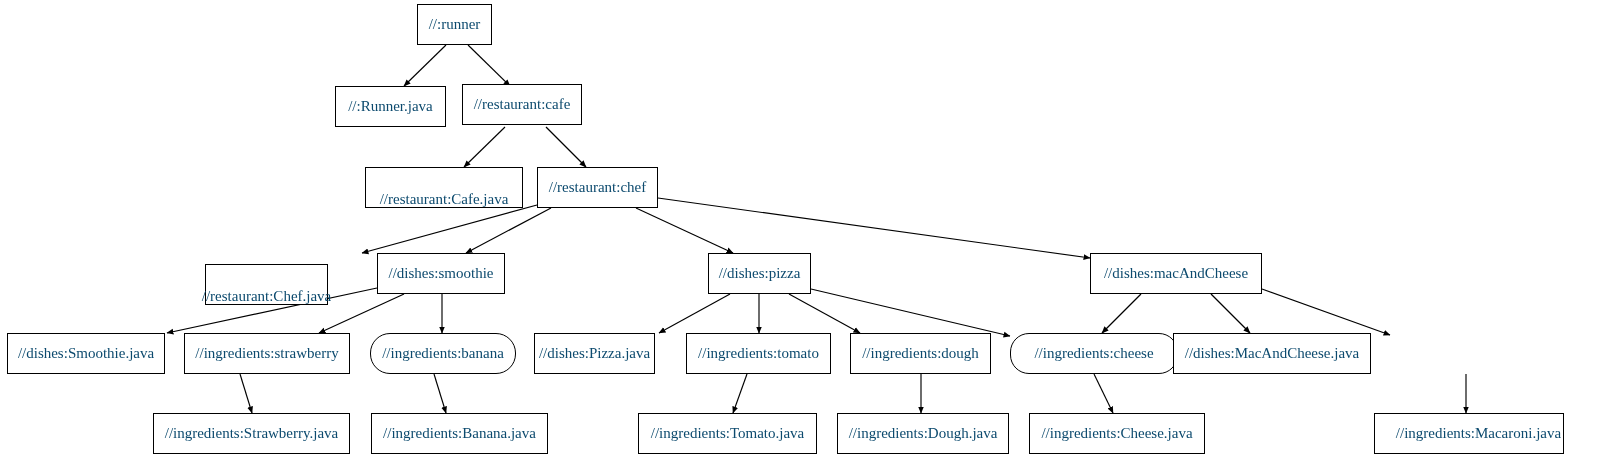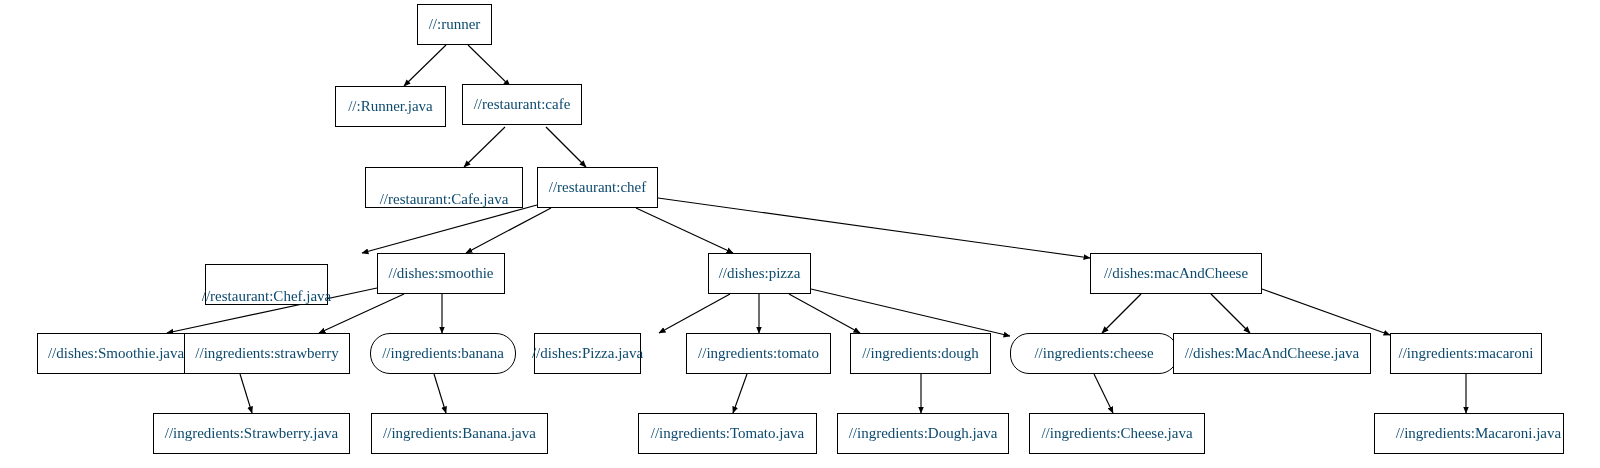--- a/index.html
+++ b/index.html
@@ -106,46 +106,43 @@
       </div>
       <div class="graph-node" style="left: 377px; top: 253px; width: 128px; height: 41px; background: rgb(255, 255, 255); border-color: rgb(0, 0, 0);">
         <span class="node-label">//dishes:smoothie</span>
       </div>
       <div class="graph-node" style="left: 708px; top: 253px; width: 103px; height: 41px; background: rgb(255, 255, 255); border-color: rgb(0, 0, 0);">
         <span class="node-label">//dishes:pizza</span>
       </div>
       <div class="graph-node" style="left: 1090px; top: 253px; width: 172px; height: 41px; background: rgb(255, 255, 255); border-color: rgb(0, 0, 0);">
         <span class="node-label">//dishes:macAndCheese</span>
       </div>
-      <div class="graph-node" style="left: 7px; top: 333px; width: 158px; height: 41px; background: rgb(255, 255, 255); border-color: rgb(0, 0, 0); margin-left: 30px;">
+      <div class="graph-node" style="left: 7px; top: 333px; width: 158px; height: 41px; background: rgb(255, 255, 255); border-color: rgb(0, 0, 0);">
         <span class="node-label">//dishes:Smoothie.java</span>
       </div>
       <div class="graph-node" style="left: 184px; top: 333px; width: 166px; height: 41px; background: rgb(255, 255, 255); border-color: rgb(0, 0, 0);">
         <span class="node-label">//ingredients:strawberry</span>
       </div>
       <div class="graph-node" style="left: 370px; top: 333px; width: 146px; height: 41px; background: rgb(255, 255, 255); border-color: rgb(0, 0, 0); border-radius: 20px;">
         <span class="node-label">//ingredients:banana</span>
       </div>
-      <div class="graph-node" style="left: 534px; top: 333px; width: 107px; height: 41px; background: rgb(255, 255, 255); border-color: rgb(0, 0, 0);">
+      <div class="graph-node" style="left: 534px; top: 333px; width: 121px; height: 41px; background: rgb(255, 255, 255); border-color: rgb(0, 0, 0);">
         <span class="node-label">//dishes:Pizza.java</span>
       </div>
       <div class="graph-node" style="left: 686px; top: 333px; width: 145px; height: 41px; background: rgb(255, 255, 255); border-color: rgb(0, 0, 0); align-items: center;">
         <span class="node-label">//ingredients:tomato</span>
       </div>
       <div class="graph-node" style="left: 850px; top: 333px; width: 141px; height: 41px; background: rgb(255, 255, 255); border-color: rgb(0, 0, 0);">
         <span class="node-label">//ingredients:dough</span>
       </div>
       <div class="graph-node" style="left: 1010px; top: 333px; width: 168px; height: 41px; background: rgb(255, 255, 255); border-color: rgb(0, 0, 0); border-radius: 19px;">
         <span class="node-label">//ingredients:cheese</span>
       </div>
       <div class="graph-node" style="left: 1173px; top: 333px; width: 198px; height: 41px; background: rgb(255, 255, 255); border-color: rgb(0, 0, 0);">
         <span class="node-label">//dishes:MacAndCheese.java</span>
-      </div>
-      <div class="graph-node" style="left: 1390px; top: 333px; width: 152px; height: 41px; background: rgb(255, 255, 255); border-color: rgb(0, 0, 0);">
-        <span class="node-label">//ingredients:macaroni</span>
       </div>
       <div class="graph-node" style="left: 153px; top: 413px; width: 197px; height: 41px; background: rgb(255, 255, 255); border-color: rgb(0, 0, 0);">
         <span class="node-label">//ingredients:Strawberry.java</span>
       </div>
       <div class="graph-node" style="left: 371px; top: 413px; width: 177px; height: 41px; background: rgb(255, 255, 255); border-color: rgb(0, 0, 0);">
         <span class="node-label">//ingredients:Banana.java</span>
       </div>
       <div class="graph-node" style="left: 638px; top: 413px; width: 179px; height: 41px; background: rgb(255, 255, 255); border-color: rgb(0, 0, 0);">
         <span class="node-label">//ingredients:Tomato.java</span>
       </div>

